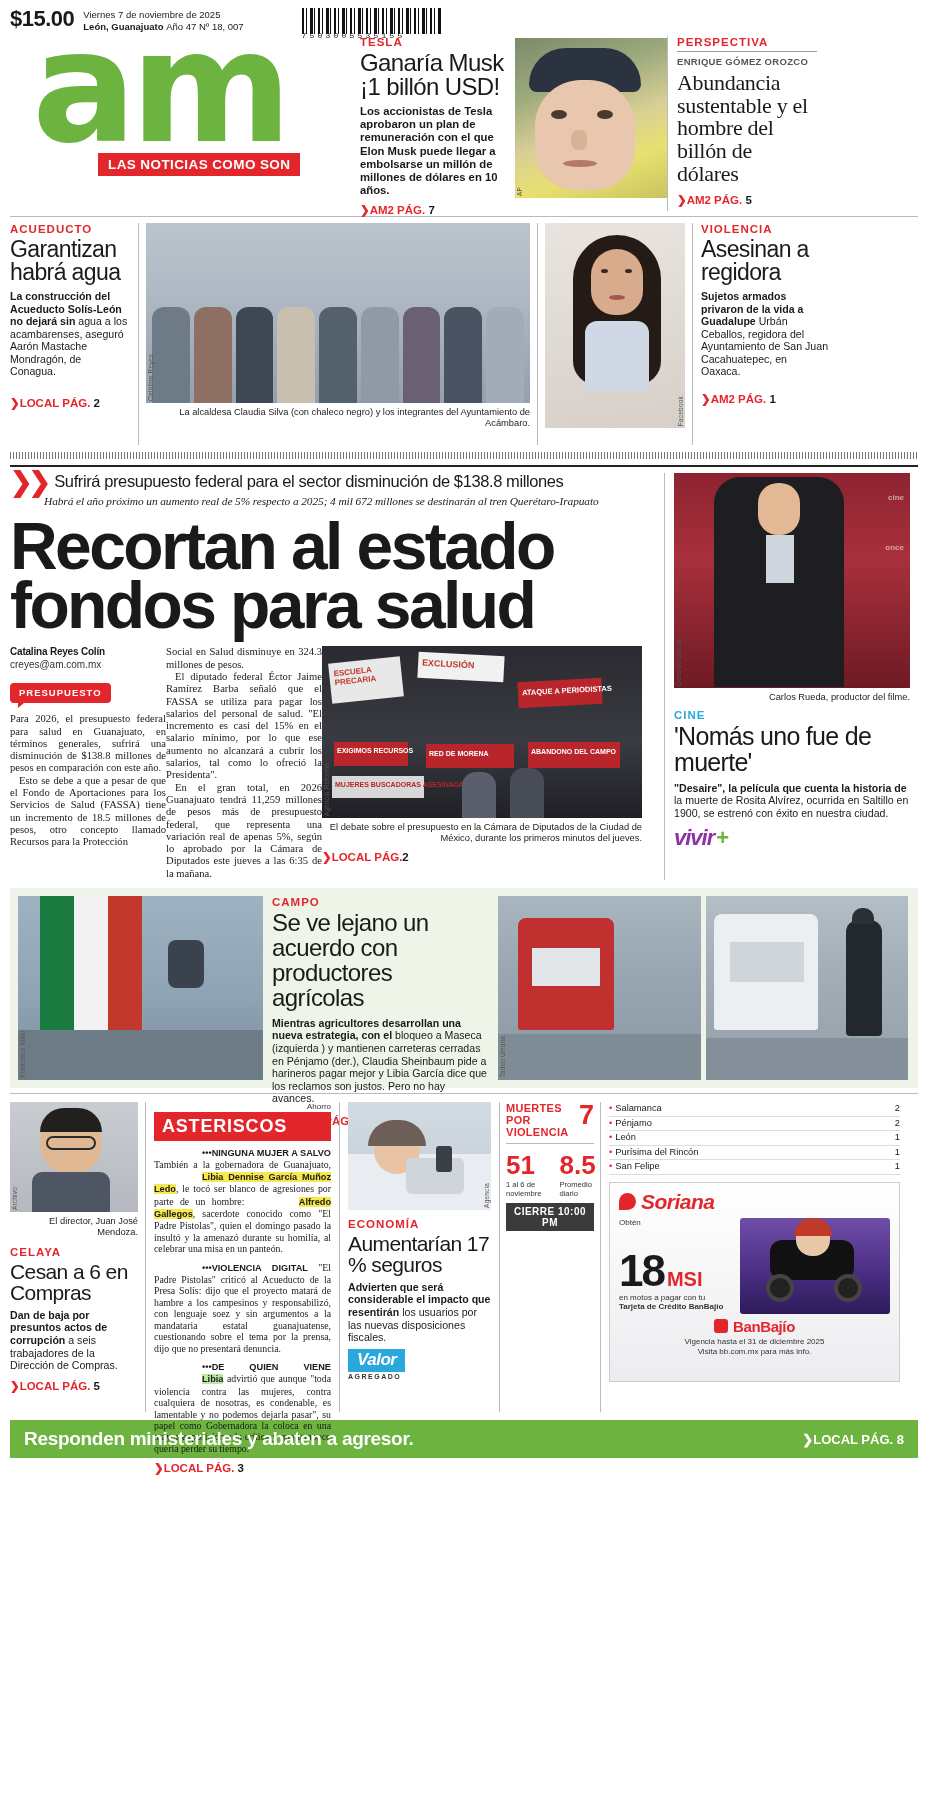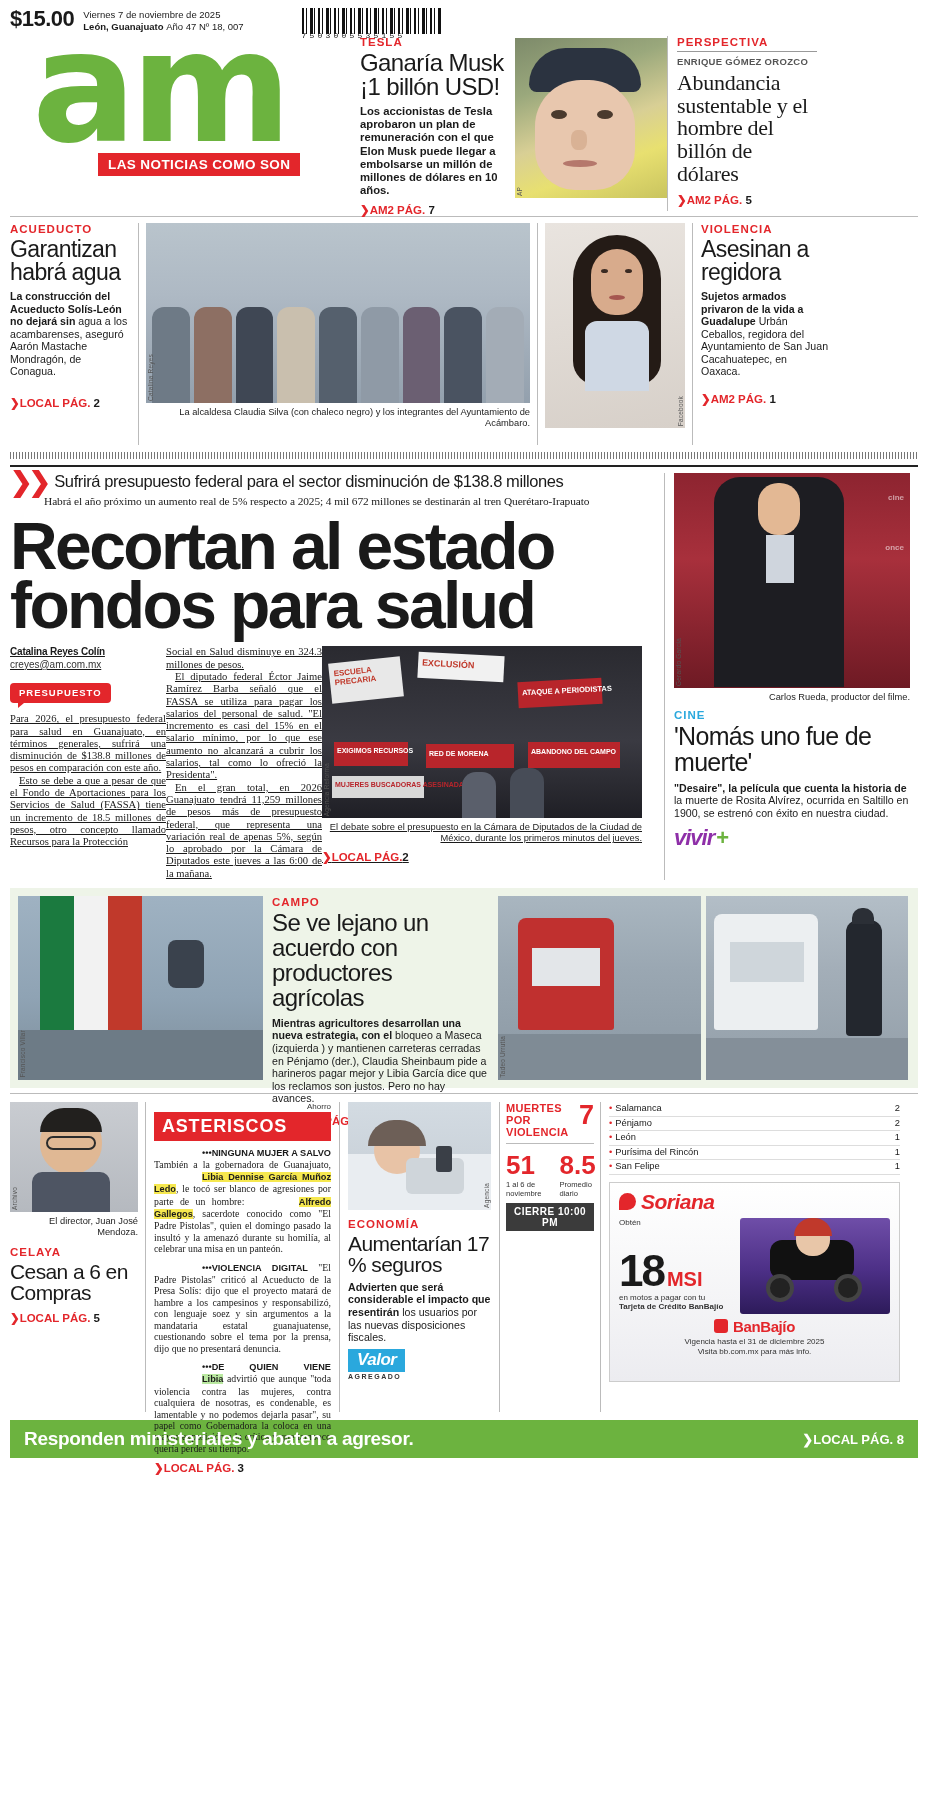--- a/index.html
+++ b/index.html
@@ -69,25 +69,25 @@
     background-size: 3px 7px; background-repeat: repeat-x; background-position: left center; margin: 7px 0 6px; }
   .rule2 { border-top: 2px solid #222; margin: 4px 0 6px; }
 
   
   .leadWrap { display: flex; }
   .leadMain { width: 655px; padding-right: 10px; border-right: 1px solid #bbb; }
   .quoteMark { color: #e3262b; font-size: 27px; font-weight: 900; line-height: 0.7;
     letter-spacing: -4px; margin-right: 7px; }
   .leadKick { display: flex; align-items: flex-start; }
   .leadKickTxt { font-size: 16.5px; font-weight: 500; letter-spacing: -0.4px; line-height: 1.05; }
-  .leadSub { font-family: "Liberation Serif", serif; font-size: 11.4px;
+  .leadSub { font-family: "Liberation Serif", serif; font-style: italic; font-size: 11.4px;
     margin: 3px 0 0 34px; letter-spacing: -0.1px; }
   .bigHead { font-size: 66px; font-weight: 800; line-height: 0.89; letter-spacing: -2.6px; margin-top: 10px; }
 
-  .leadCols { display: flex; margin-top: 12px; gap: 0; text-decoration: underline; }
+  .leadCols { display: flex; margin-top: 12px; gap: 0; }
   .col { width: 156px; font-family: "Liberation Serif", serif; font-size: 10.6px; line-height: 12.3px; text-align: justify; }
   .col p { text-indent: 9px; }
   .col p.noind { text-indent: 0; }
   .authorName { font-family: "Liberation Sans", sans-serif; font-size: 10px; font-weight: 800; letter-spacing: -0.2px; }
   .authorMail { font-family: "Liberation Sans", sans-serif; font-size: 10px; color: #333; }
   .tagPill { background: #e3262b; color: #fff; font-family: "Liberation Sans", sans-serif;
     font-size: 9.5px; font-weight: 800; letter-spacing: 1px; padding: 4px 9px;
     display: inline-block; border-radius: 4px; margin: 12px 0 10px; position: relative; }
   .tagPill:after { content: ""; position: absolute; left: 8px; bottom: -5px;
     border-left: 6px solid #e3262b; border-bottom: 5px solid transparent; }
@@ -285,21 +285,21 @@
           <div class="authorName">Catalina Reyes Colín</div>
           <div class="authorMail">creyes@am.com.mx</div>
           <div class="tagPill">PRESUPUESTO</div>
           <p class="noind">Para 2026, el presupuesto federal para salud en Guanajuato, en términos generales, sufrirá una disminución de $138.8 millones de pesos en comparación con este año.</p>
           <p>Esto se debe a que a pesar de que el Fondo de Aportaciones para los Servicios de Salud (FASSA) tiene un incremento de 18.5 millones de pesos, otro concepto llamado Recursos para la Protección</p>
         </div>
 
         <div class="col">
           <p class="noind">Social en Salud disminuye en 324.3 millones de pesos.</p>
           <p>El diputado federal Éctor Jaime Ramírez Barba señaló que el FASSA se utiliza para pagar los salarios del personal de salud. "El incremento es casi del 15% en el salario mínimo, por lo que ese aumento no alcanzará a cubrir los salarios, tal como lo ofreció la Presidenta".</p>
-          <p>En el gran total, en 2026 Guanajuato tendrá 11,259 millones de pesos más de presupuesto federal, que representa una variación real de apenas 5%, según lo aprobado por la Cámara de Diputados este jueves a las 6:00 de la mañana.</p>
+          <p>En el gran total, en 2026 Guanajuato tendrá 11,259 millones de pesos más de presupuesto federal, que representa una variación real de apenas 5%, según lo aprobado por la Cámara de Diputados este jueves a las 6:35 de la mañana.</p>
         </div>
 
         <div class="midPhotoCol">
           <div class="ph" style="height:172px;background:linear-gradient(180deg,#2a2a30 0%,#3a3a42 55%,#1f1f25 100%);">
             <div style="position:absolute;left:8px;top:14px;width:72px;height:40px;background:#e8e8e8;transform:rotate(-6deg);"></div>
             <div style="position:absolute;left:12px;top:20px;width:62px;font-size:8px;color:#c0392b;font-weight:800;transform:rotate(-6deg);line-height:9px;">ESCUELA PRECARIA</div>
             <div style="position:absolute;left:96px;top:8px;width:86px;height:26px;background:#f1f1f1;transform:rotate(3deg);"></div>
             <div style="position:absolute;left:100px;top:13px;font-size:9px;color:#c0392b;font-weight:800;transform:rotate(3deg);">EXCLUSIÓN</div>
             <div style="position:absolute;left:196px;top:34px;width:84px;height:26px;background:#b8252b;transform:rotate(-3deg);"></div>
             <div style="position:absolute;left:200px;top:40px;font-size:7.5px;color:#fff;font-weight:800;transform:rotate(-3deg);">ATAQUE A PERIODISTAS</div>
@@ -397,20 +397,23 @@
       <div class="ph" style="height:110px;background:linear-gradient(180deg,#c9ccd1 0%,#b5b9bf 100%);">
         <div style="position:absolute;left:30px;top:10px;width:62px;height:62px;background:#e0b894;border-radius:30px"></div>
         <div style="position:absolute;left:30px;top:6px;width:62px;height:24px;background:#22201e;border-radius:30px 30px 0 0"></div>
         <div style="position:absolute;left:36px;top:34px;width:50px;height:14px;border:2px solid #2b2b2b;border-radius:7px"></div>
         <div style="position:absolute;left:22px;top:70px;width:78px;height:42px;background:#4e5563;border-radius:10px 10px 0 0"></div>
         <div class="credit">Archivo</div>
       </div>
       <div class="capt">El director, Juan José Mendoza.</div>
       <div class="kicker" style="margin-top:8px">CELAYA</div>
       <div class="hl-m" style="font-size:21px">Cesan a 6 en Compras</div>
+      <div class="body-s">
+        <b>Dan de baja por presuntos actos de corrupción</b><span> a seis trabajadores de la Dirección de Compras.</span>
+      </div>
       <div class="refline" style="margin-top:7px">
         <span class="arrow">❯</span><span>LOCAL PÁG.</span>
         <span class="pg">5</span>
       </div>
     </div>
 
     <div class="bCol2">
       <div style="font-size:8px;text-align:right;color:#333;line-height:10px">
         <span>Ahorro</span>
       </div>

